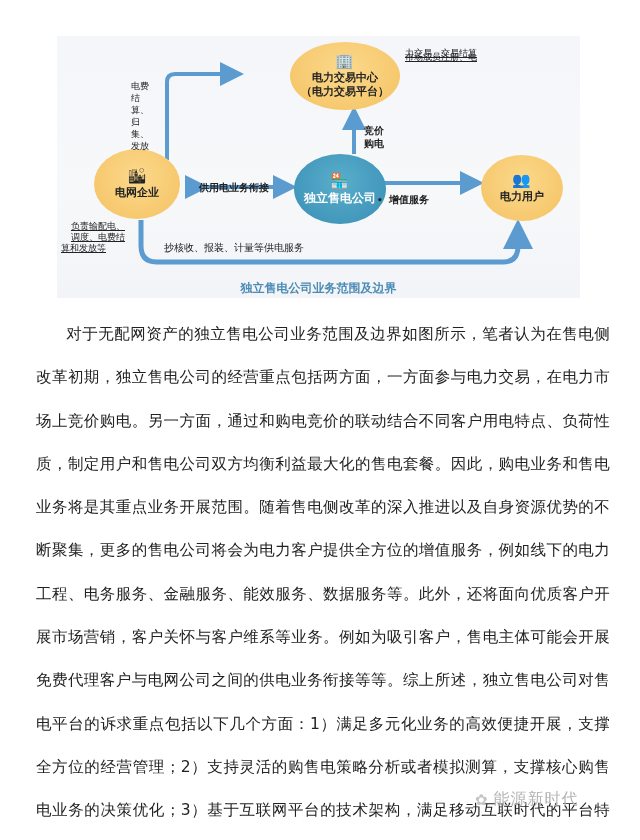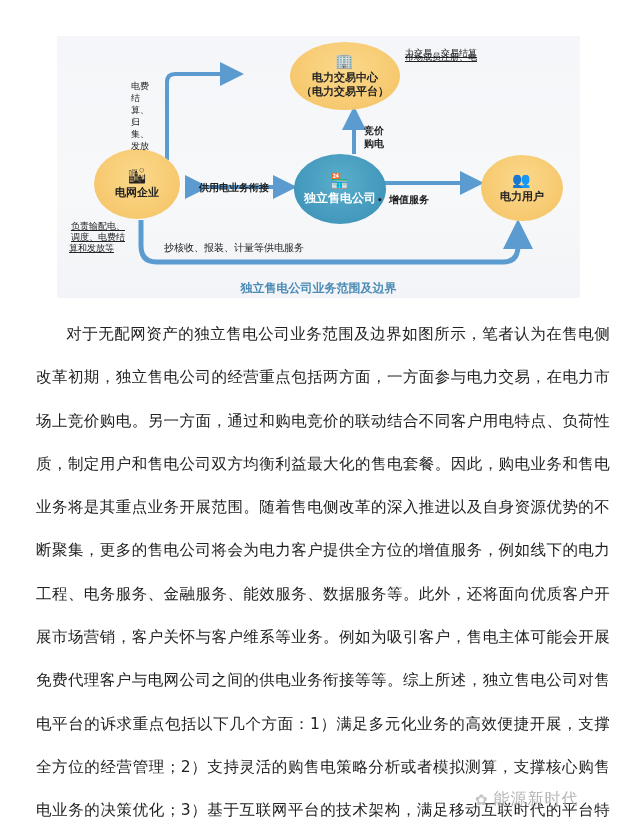--- a/index.html
+++ b/index.html
@@ -90,21 +90,21 @@
   <div class="lbl ul" style="left:348px; top:16px;">市场成员注册、电</div>
   <div class="lbl ul" style="left:348px; top:12px;">力交易、交易结算</div>
 
   <div class="lbl bold" style="left:307px; top:90px;font-family:Liberation Mono, monospace;">竞价</div>
   <div class="lbl bold" style="left:307px; top:102px;">购电</div>
 
   <div class="lbl bold" style="left:142px; top:130px;margin-top:16px;">供用电业务衔接</div>
 
   <div class="lbl ul" style="left:14px; top:185px;">负责输配电、</div>
   <div class="lbl ul" style="left:14px; top:196px;">调度、电费结</div>
-  <div class="lbl ul" style="left:12px; top:207px;">算和发放等</div>
+  <div class="lbl ul" style="left:4px; top:207px;">算和发放等</div>
 
   <div class="lbl" style="left:107px; top:206px; font-size:10px;">抄核收、报装、计量等供电服务</div>
 
   <div class="bullet-list" style="left:320px; top:158px;">
     <div class="b">增值服务</div>
   </div>
 
   <div class="caption">独立售电公司业务范围及边界</div>
 </div>
 

